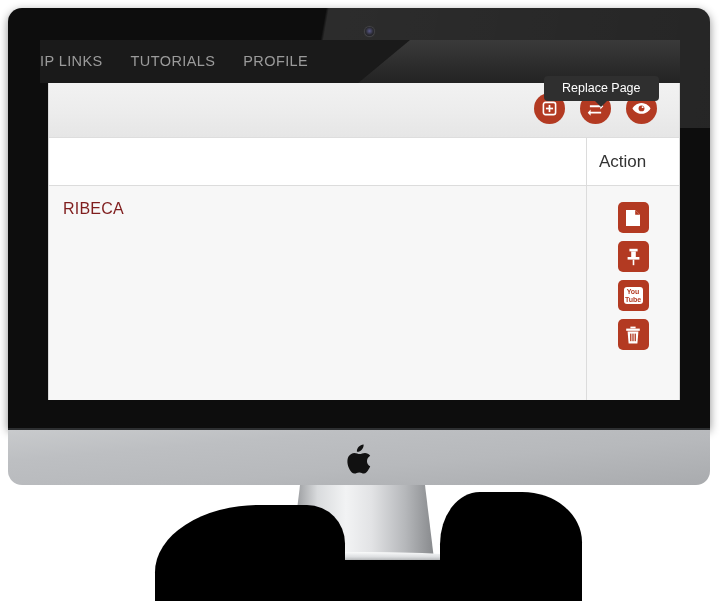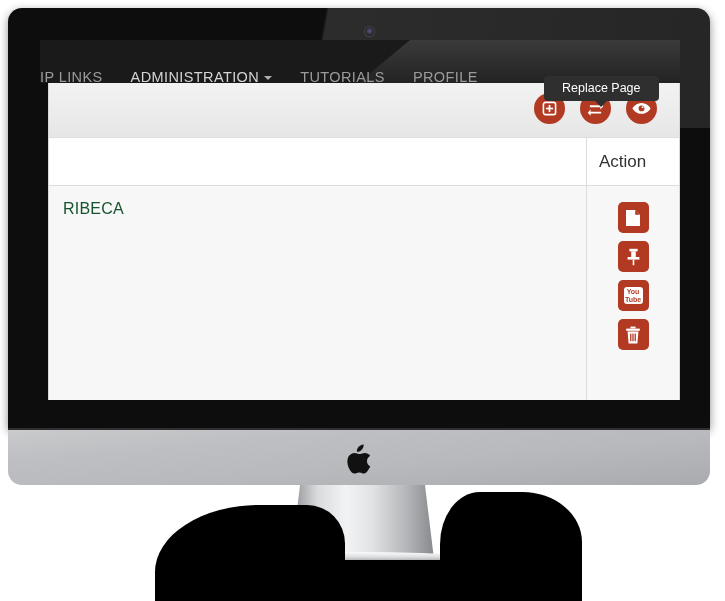--- a/index.html
+++ b/index.html
@@ -162,21 +162,21 @@
   .nav-dark-wedge {
     position: absolute;
     left: 0; top: 0;
     width: 370px;
     height: 43px;
     background: #1a1a1a;
     clip-path: polygon(0 0, 100% 0, 86% 100%, 0 100%);
   }
   .nav-items {
     position: absolute;
-    left: 0; top: 16px;
+    left: 0; top: 0;
     height: 43px;
     display: flex;
     white-space: nowrap;
   }
   .nav-item {
     color: #9b9b9b;
     font-size: 14.5px;
     letter-spacing: 0.4px;
     padding: 0 14px;
     line-height: 43px;
@@ -283,21 +283,21 @@
     font-size: 16px;
     color: #222222;
     height: 190px;
     font-family: "Liberation Sans", sans-serif;
   }
   .col-title { width: auto; }
   .col-action { width: 66px; border-left: 1px solid #dcdcdc; margin-left: 44px; }
   .tbl th.col-action { padding-left: 12px; }
   .row-title {
     font-size: 16px;
-    color: #14532d;
+    color: #7f1d1d;
     letter-spacing: 0.2px;
   }
   .action-stack {
     display: flex;
     flex-direction: column;
     align-items: center;
     gap: 8px;
     padding-top: 2px;
   }
   .sq-btn {
@@ -340,23 +340,20 @@
 
     <div class="navbar">
       <div class="nav-dark-wedge"></div>
       <div class="nav-items" style="left:-14px;">
 
         <div class="nav-item">
           <span>IP LINKS</span>
         </div>
 
 
-        <div class="nav-item active">
-          <span>ADMINISTRATION</span><span class="caret"></span>
-        </div>
 
 
         <div class="nav-item">
           <span>TUTORIALS</span>
         </div>
 
         <div class="nav-item">
           <span>PROFILE</span>
         </div>
 

